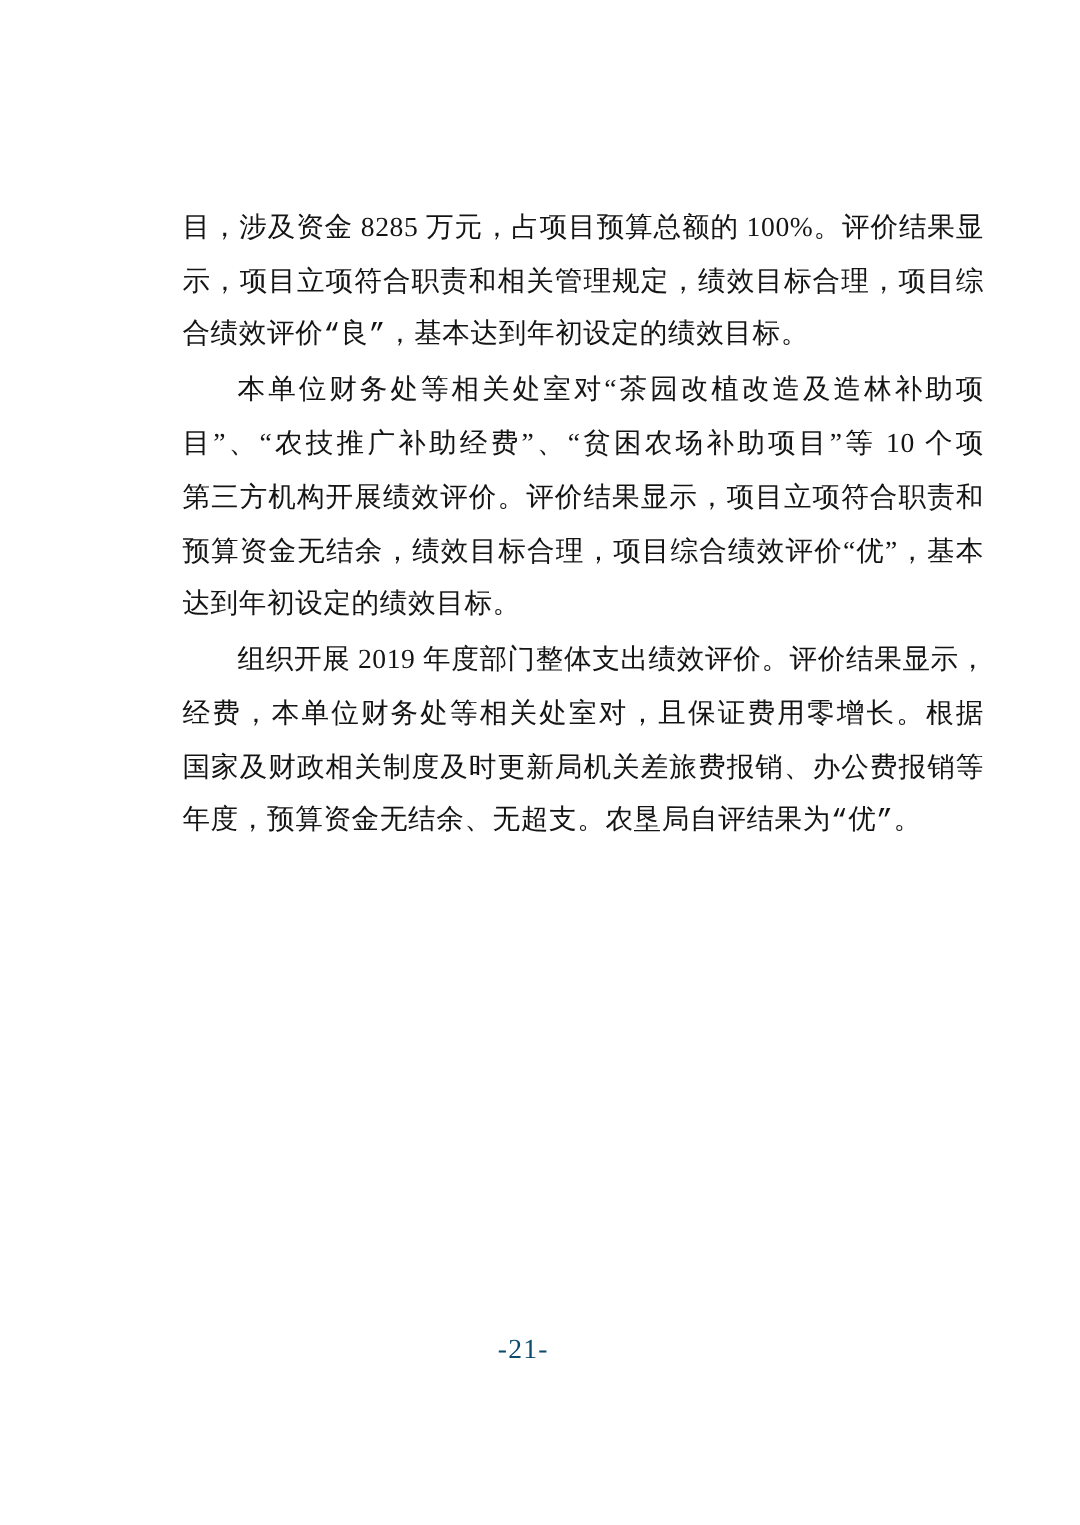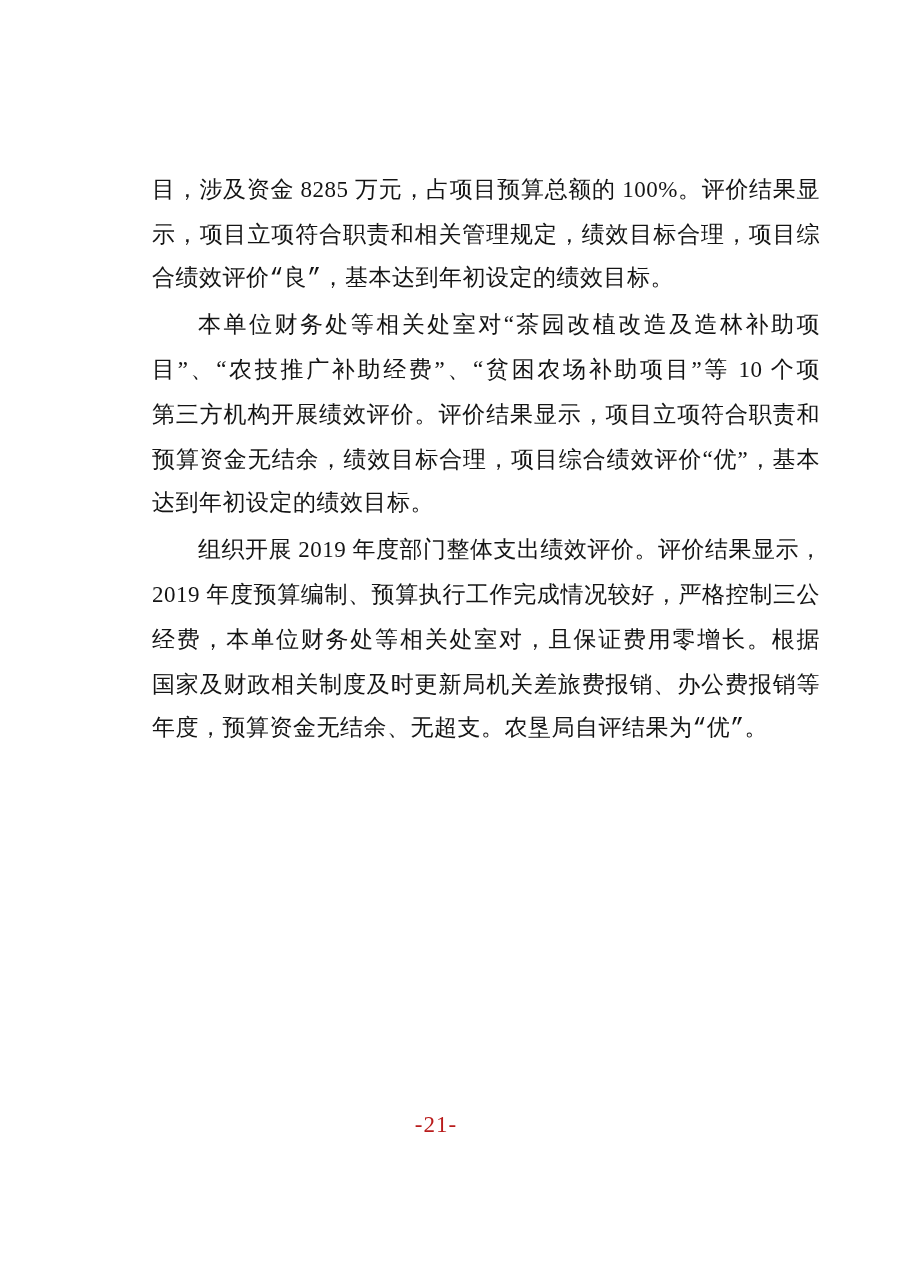--- a/index.html
+++ b/index.html
@@ -47,38 +47,37 @@
     text-indent: 2em;
   }
   .page-number {
     position: absolute;
     left: 0;
     top: 1110px;
     width: 872px;
     height: 30px;
     line-height: 30px;
     text-align: center;
-    color: #b91c1c;
+    color: #0c4a6e;
     font-size: 23px;
     letter-spacing: 1px;
   }
 </style>
 </head>
 <body>
 
 <div class="page">
   <div class="text-block">
     <div class="line">目，涉及资金 8285 万元，占项目预算总额的 100%。评价结果显</div>
     <div class="line">示，项目立项符合职责和相关管理规定，绩效目标合理，项目综</div>
     <div class="line para-end">合绩效评价“良”，基本达到年初设定的绩效目标。</div>
     <div class="line indent">本单位财务处等相关处室对“茶园改植改造及造林补助项</div>
     <div class="line">目”、“农技推广补助经费”、“贫困农场补助项目”等 10 个项</div>
     <div class="line">第三方机构开展绩效评价。评价结果显示，项目立项符合职责和</div>
     <div class="line">预算资金无结余，绩效目标合理，项目综合绩效评价“优”，基本</div>
     <div class="line para-end">达到年初设定的绩效目标。</div>
     <div class="line indent">组织开展 2019 年度部门整体支出绩效评价。评价结果显示，</div>
-    <div class="line">2019 年度预算编制、预算执行工作完成情况较好，严格控制三公</div>
     <div class="line">经费，本单位财务处等相关处室对，且保证费用零增长。根据</div>
     <div class="line">国家及财政相关制度及时更新局机关差旅费报销、办公费报销等</div>
     <div class="line para-end">年度，预算资金无结余、无超支。农垦局自评结果为“优”。</div>
   </div>
   <div class="page-number">-21-</div>
 </div>
 
 </body></html>

